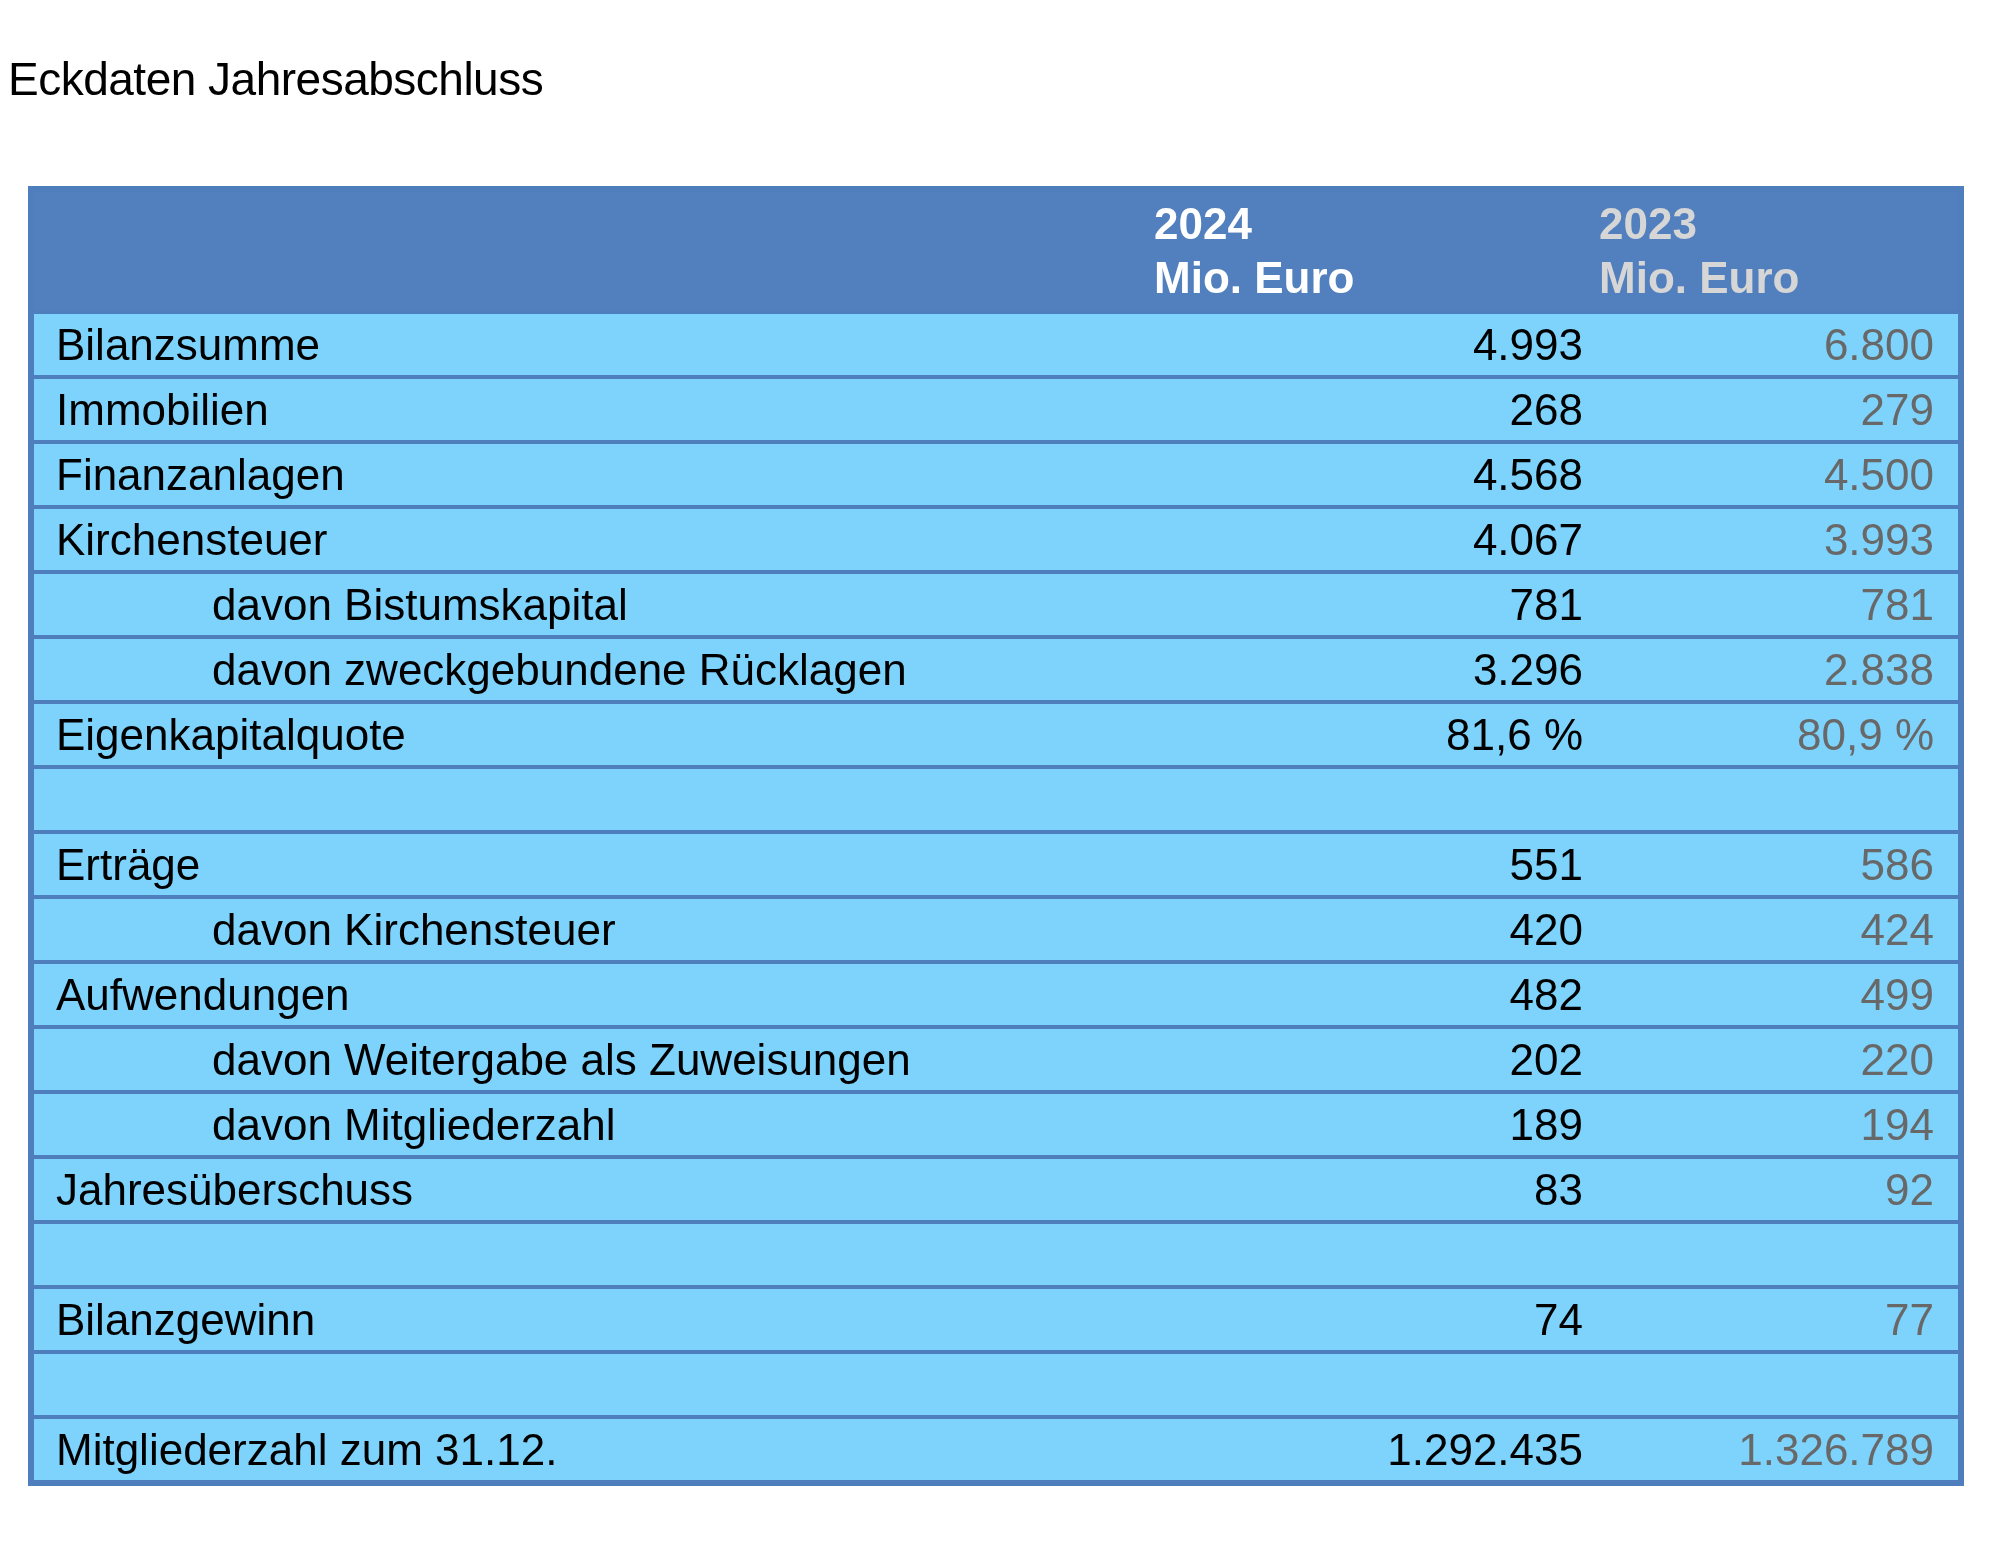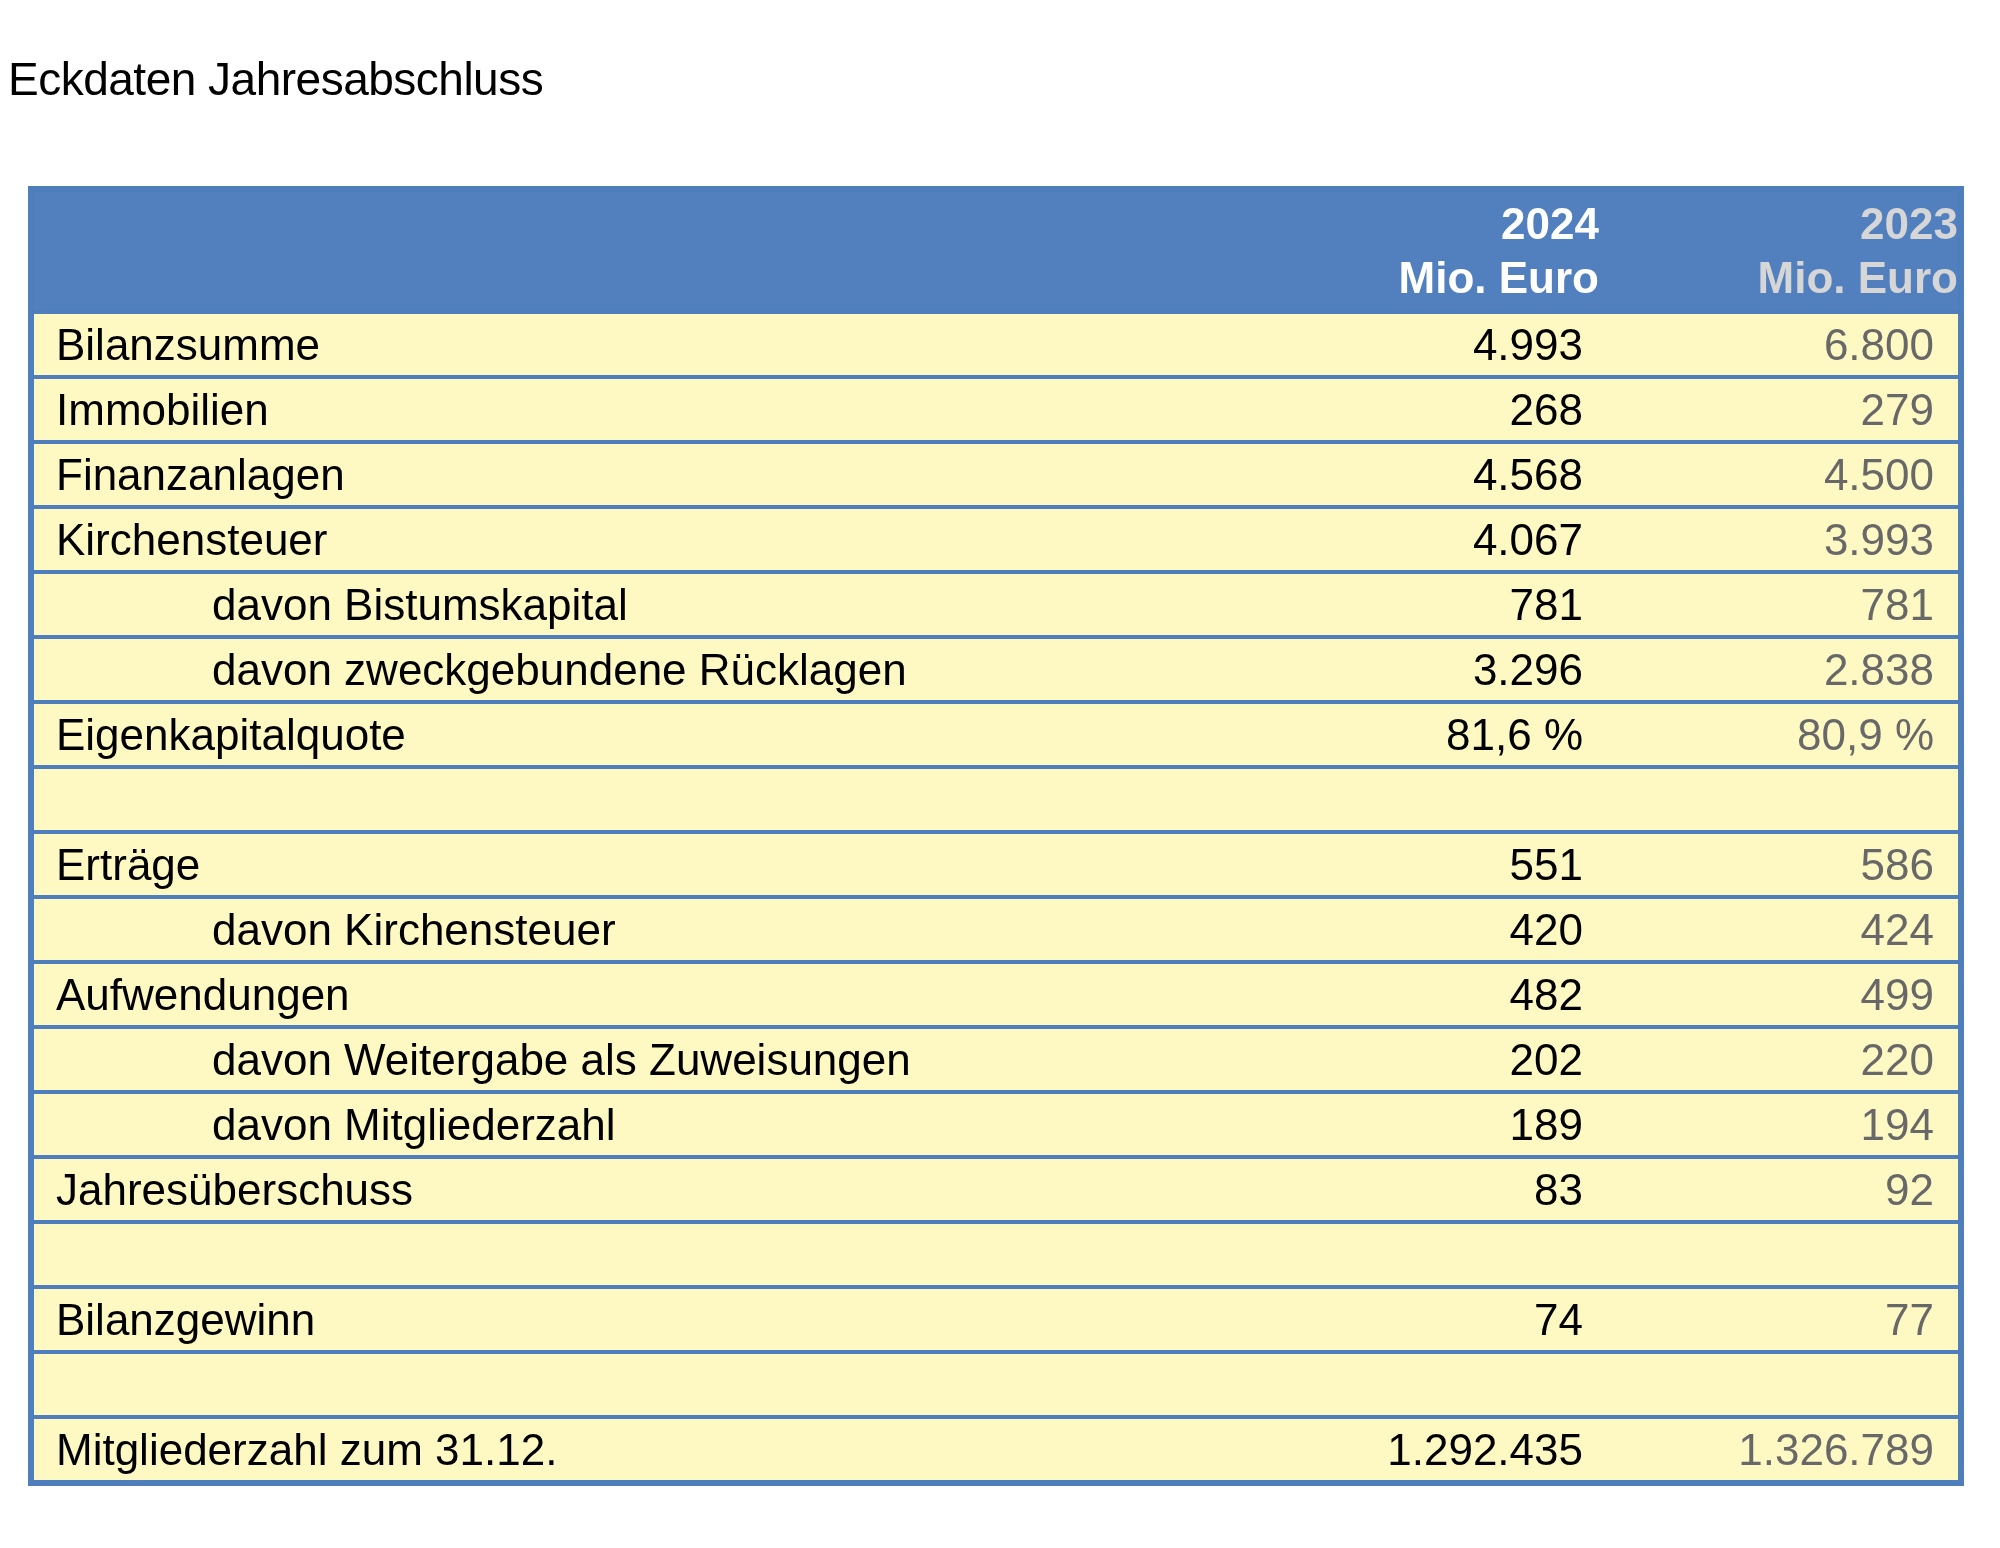--- a/index.html
+++ b/index.html
@@ -39,34 +39,34 @@
     height: 118px;
     background: var(--header-bg, #527FBD);
     font-weight: bold;
     font-size: 44px;
     line-height: 54px;
   }
   .thead .hcell {
     display: flex;
     flex-direction: column;
     justify-content: center;
-    text-align: right;
+    text-align: left;
   }
   .col-label { flex: 0 0 1120px; }
   .col-2024  { flex: 0 0 445px; }
   .col-2023  { flex: 1 1 auto; }
   .h2024 { color: var(--header-text-2024, #fff); }
   .h2023 { color: var(--header-text-2023, #D6D6D6); }
   .row {
     display: flex;
     align-items: center;
     height: 65px;
     border-top: 4px solid var(--border, #4E7FBC);
     font-size: 44px;
-    background: #fef9c3;
+    background: #7dd3fc;
   }
   .row .cell { white-space: nowrap; overflow: hidden; }
   .cell-label {
     flex: 0 0 1120px;
     padding-left: 22px;
     color: #000;
   }
   .row.indent .cell-label { padding-left: 178px; }
   .cell-2024 {
     flex: 0 0 445px;

